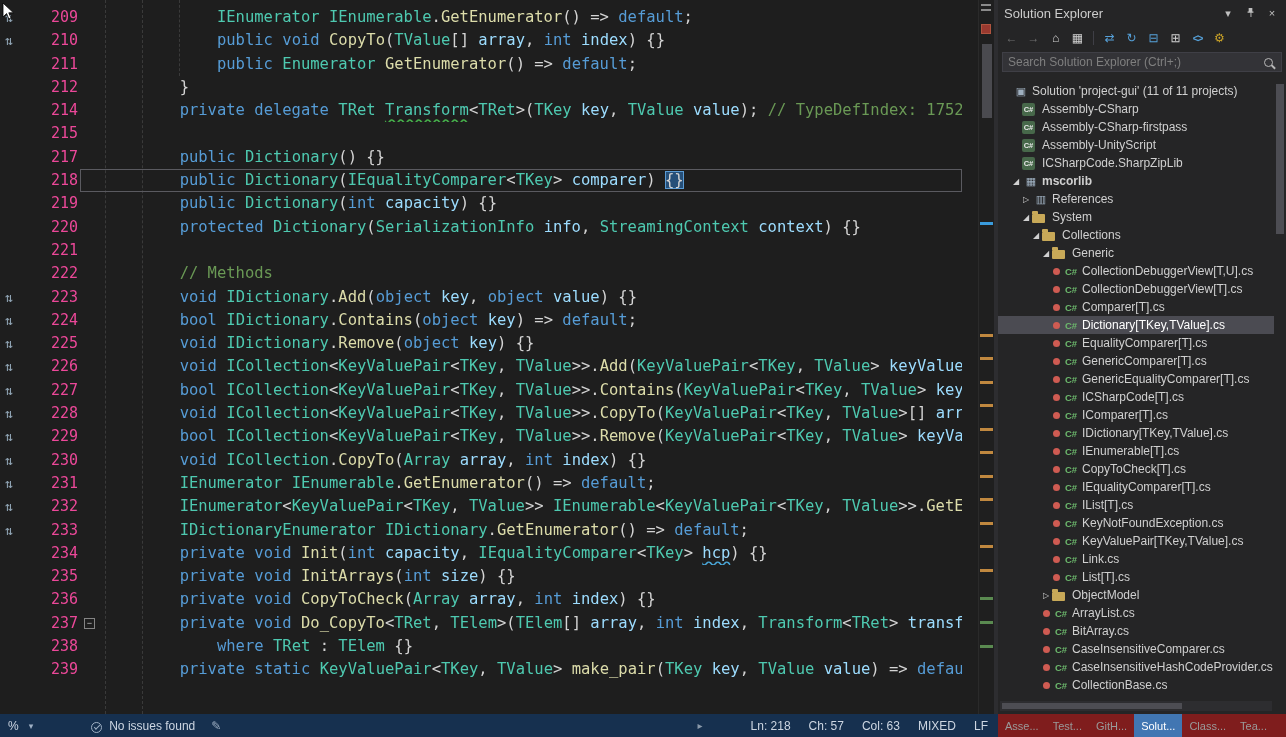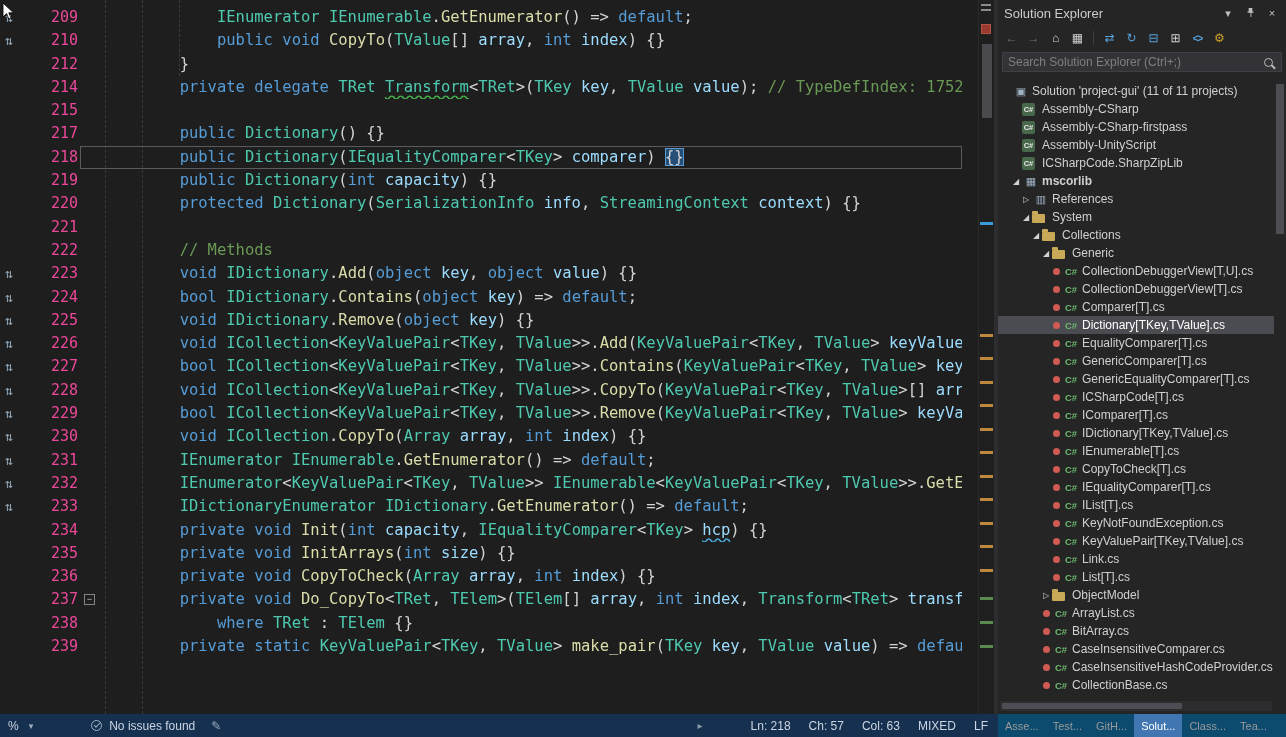--- a/index.html
+++ b/index.html
@@ -89,48 +89,49 @@
   .tree-vsb { position:absolute; right:0; top:76px; bottom:16px; width:12px; background:#252526; }
   .tree-vsb-thumb { position:absolute; left:2px; top:8px; width:8px; height:150px; background:#4d4d53; }
   .tree-hsb { position:absolute; left:2px; right:14px; bottom:3px; height:10px; background:#2d2d30; }
   .tree-hsb-thumb { position:absolute; left:2px; top:2px; width:180px; height:6px; background:#4d4d53; }
 
   
   .bottom { position:absolute; left:0; top:714px; width:1286px; height:23px; display:flex; }
   .status { width:998px; flex:none; background:#16304f; display:flex; align-items:center;
             color:#cdd6e2; font-size:12px; padding:0 10px 0 8px; }
   .zoom-caret { color:#9fb0c4; font-size:9px; margin-left:10px; }
-  .issues-wrap { display:flex; align-items:center; margin-left:58px; }
+  .issues-wrap { display:flex; align-items:flex-end; margin-left:58px; }
   .issues-ic { width:11px; height:11px; border:1px solid #9fb0c4; border-radius:50%;
                position:relative; margin-right:7px; flex:none; }
   .issues-ic::after { content:""; position:absolute; width:5px; height:2px;
                       border-left:1.5px solid #9fb0c4; border-bottom:1.5px solid #9fb0c4;
                       transform:rotate(-45deg); left:2px; top:2px; }
   .pen { color:#9fb0c4; margin-left:16px; font-size:12px; }
   .s-right { margin-left:auto; display:flex; align-items:center; gap:18px; }
   .scroll-arrow { color:#8a99aa; font-size:10px; margin-right:30px; }
-  .ptabs { flex:1; background:#0c4a6e; display:flex; align-items:stretch;
+  .ptabs { flex:1; background:#7f1d1d; display:flex; align-items:stretch;
            font-size:11px; color:#9a9a9a; }
   .ptab { padding:0 7px; display:flex; align-items:center; }
   .ptab.active { background:#4176b2; color:#ffffff; }
 
   .mouse-cursor { position:absolute; left:2px; top:2px; z-index:99; }
 </style>
 </head>
 <body>
 
 <div class="app">
 
   <div class="editor">
     <div class="guide" style="left:105px; top:0; height:714px;"></div>
     <div class="guide" style="left:142px; top:0; height:714px;"></div>
     <div class="guide" style="left:179px; top:0; height:76px;"></div>
     <div class="code-lines">
         <div class="cl"><span class="gut"><span class="impl">⇅</span></span><span class="ln">209</span><span class="codeln"><span class="ind" style="width: 111.96px;"></span><span class="ty">IEnumerator</span><span class="pl"> </span><span class="ty">IEnumerable</span><span class="pl">.</span><span class="me">GetEnumerator</span><span class="pl">() =&gt; </span><span class="kw">default</span><span class="pl">;</span></span></div>
         <div class="cl"><span class="gut"><span class="impl">⇅</span></span><span class="ln">210</span><span class="codeln"><span class="ind" style="width: 111.96px;"></span><span class="kw">public</span><span class="pl"> </span><span class="kw">void</span><span class="pl"> </span><span class="me">CopyTo</span><span class="pl">(</span><span class="ty">TValue</span><span class="pl">[] </span><span class="id">array</span><span class="pl">, </span><span class="kw">int</span><span class="pl"> </span><span class="id">index</span><span class="pl">) {}</span></span></div>
+        <div class="cl"><span class="gut"></span><span class="ln">211</span><span class="codeln"><span class="ind" style="width: 111.96px;"></span><span class="kw">public</span><span class="pl"> </span><span class="ty">Enumerator</span><span class="pl"> </span><span class="me">GetEnumerator</span><span class="pl">() =&gt; </span><span class="kw">default</span><span class="pl">;</span></span></div>
         <div class="cl"><span class="gut"></span><span class="ln">212</span><span class="codeln"><span class="ind" style="width: 74.64px;"></span><span class="pl">}</span></span></div>
         <div class="cl"><span class="gut"></span><span class="ln">214</span><span class="codeln"><span class="ind" style="width: 74.64px;"></span><span class="kw">private</span><span class="pl"> </span><span class="kw">delegate</span><span class="pl"> </span><span class="ty">TRet</span><span class="pl"> </span><span class="ty sqg">Transform</span><span class="pl">&lt;</span><span class="ty">TRet</span><span class="pl">&gt;(</span><span class="ty">TKey</span><span class="pl"> </span><span class="id">key</span><span class="pl">, </span><span class="ty">TValue</span><span class="pl"> </span><span class="id">value</span><span class="pl">); </span><span class="cm">// TypeDefIndex: 1752</span></span></div>
         <div class="cl"><span class="gut"></span><span class="ln">215</span><span class="codeln"><span class="ind" style="width: 0px;"></span></span></div>
         <div class="cl"><span class="gut"></span><span class="ln">217</span><span class="codeln"><span class="ind" style="width: 74.64px;"></span><span class="kw">public</span><span class="pl"> </span><span class="ty">Dictionary</span><span class="pl">() {}</span></span></div>
         <div class="cl"><div class="cur-line"></div><span class="gut"></span><span class="ln">218</span><span class="codeln"><span class="ind" style="width: 74.64px;"></span><span class="kw">public</span><span class="pl"> </span><span class="ty">Dictionary</span><span class="pl">(</span><span class="ty">IEqualityComparer</span><span class="pl">&lt;</span><span class="ty">TKey</span><span class="pl">&gt; </span><span class="id">comparer</span><span class="pl">) </span><span class="hl">{}</span></span></div>
         <div class="cl"><span class="gut"></span><span class="ln">219</span><span class="codeln"><span class="ind" style="width: 74.64px;"></span><span class="kw">public</span><span class="pl"> </span><span class="ty">Dictionary</span><span class="pl">(</span><span class="kw">int</span><span class="pl"> </span><span class="id">capacity</span><span class="pl">) {}</span></span></div>
         <div class="cl"><span class="gut"></span><span class="ln">220</span><span class="codeln"><span class="ind" style="width: 74.64px;"></span><span class="kw">protected</span><span class="pl"> </span><span class="ty">Dictionary</span><span class="pl">(</span><span class="ty">SerializationInfo</span><span class="pl"> </span><span class="id">info</span><span class="pl">, </span><span class="ty">StreamingContext</span><span class="pl"> </span><span class="id">context</span><span class="pl">) {}</span></span></div>
         <div class="cl"><span class="gut"></span><span class="ln">221</span><span class="codeln"><span class="ind" style="width: 0px;"></span></span></div>
         <div class="cl"><span class="gut"></span><span class="ln">222</span><span class="codeln"><span class="ind" style="width: 74.64px;"></span><span class="cm">// Methods</span></span></div>
         <div class="cl"><span class="gut"><span class="impl">⇅</span></span><span class="ln">223</span><span class="codeln"><span class="ind" style="width: 74.64px;"></span><span class="kw">void</span><span class="pl"> </span><span class="ty">IDictionary</span><span class="pl">.</span><span class="me">Add</span><span class="pl">(</span><span class="kw">object</span><span class="pl"> </span><span class="id">key</span><span class="pl">, </span><span class="kw">object</span><span class="pl"> </span><span class="id">value</span><span class="pl">) {}</span></span></div>

